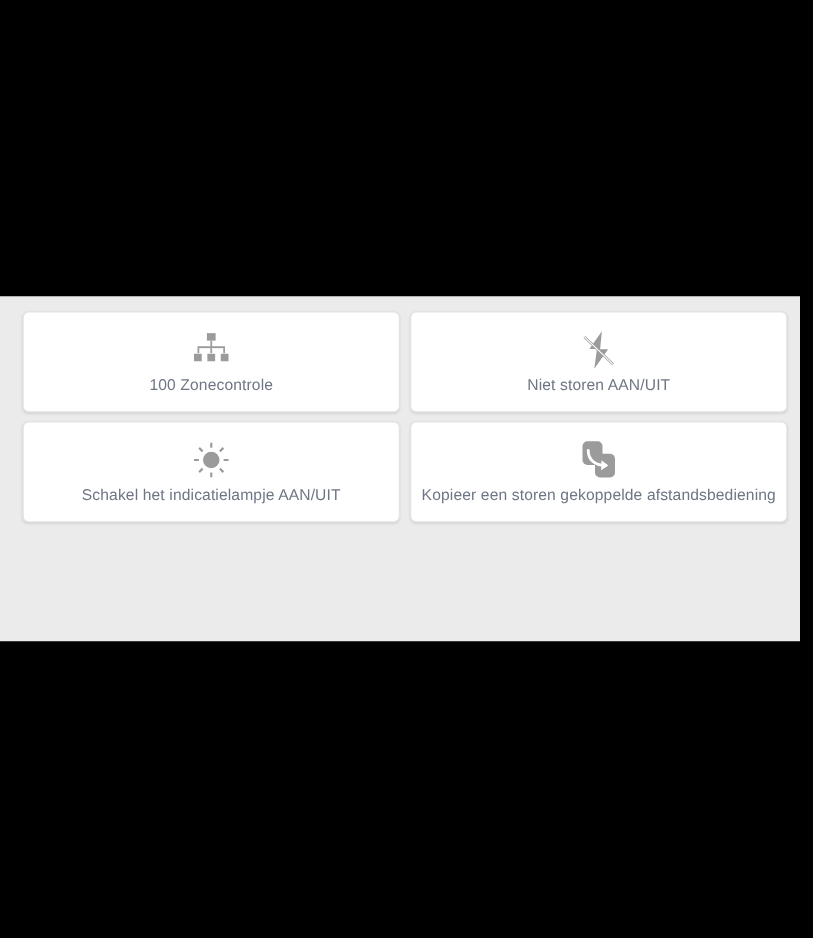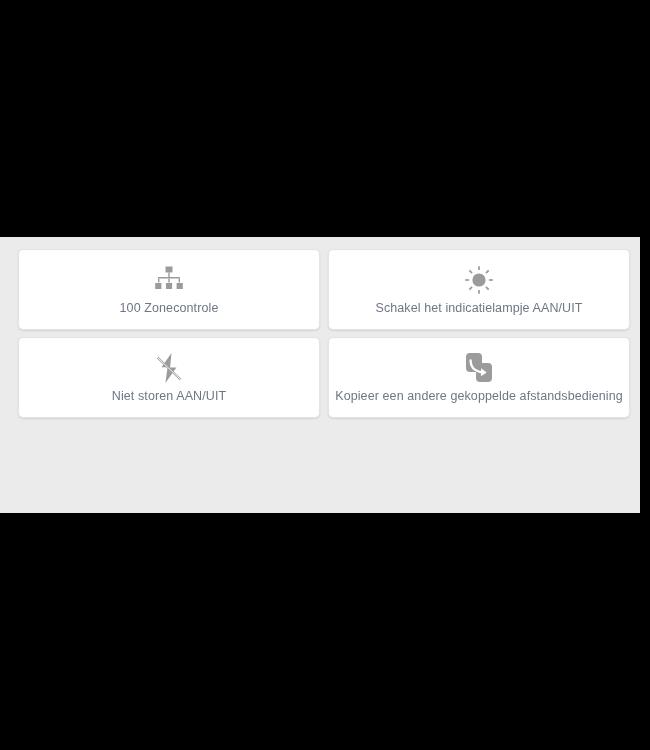--- a/index.html
+++ b/index.html
@@ -95,56 +95,56 @@
             <rect x="11.9" y="17" width="6.2" height="6" fill="#9b9b9b"></rect>
             <rect x="22.6" y="17" width="6.2" height="6" fill="#9b9b9b"></rect>
           </svg>
         </span>
         <span class="tile-label">100 Zonecontrole</span>
       </div>
 
 
       <div class="tile">
         <span class="tile-icon">
+          <svg class="ic" width="30" height="32" viewBox="0 0 30 32" aria-hidden="true">
+            <path d="M17.5 1 L7.5 15.2 L13.6 15.2 L11.4 31 L22.5 15.4 L16.1 15.4 L17.5 1 Z" fill="#9b9b9b"></path>
+            <line x1="3.5" y1="5.5" x2="26.5" y2="27.5" stroke="#9b9b9b" stroke-width="2.1"></line>
+            <line x1="3.5" y1="5.5" x2="26.5" y2="27.5" stroke="#ffffff" stroke-width="0.9"></line>
+          </svg>
+        </span>
+        <span class="tile-label">Niet storen AAN/UIT</span>
+      </div>
+
+      <div class="tile">
+        <span class="tile-icon">
           <svg class="ic" width="30" height="30" viewBox="0 0 30 30" aria-hidden="true">
             <circle cx="15" cy="15" r="6.6" fill="#9b9b9b"></circle>
             <g stroke="#9b9b9b" stroke-width="1.7" stroke-linecap="butt">
               <line x1="15" y1="1.2" x2="15" y2="5.1"></line>
               <line x1="15" y1="24.9" x2="15" y2="28.8"></line>
               <line x1="1.2" y1="15" x2="5.1" y2="15"></line>
               <line x1="24.9" y1="15" x2="28.8" y2="15"></line>
               <line x1="5.3" y1="5.3" x2="8.1" y2="8.1"></line>
               <line x1="21.9" y1="21.9" x2="24.7" y2="24.7"></line>
               <line x1="24.7" y1="5.3" x2="21.9" y2="8.1"></line>
               <line x1="8.1" y1="21.9" x2="5.3" y2="24.7"></line>
             </g>
           </svg>
         </span>
         <span class="tile-label">Schakel het indicatielampje AAN/UIT</span>
       </div>
 
       <div class="tile">
         <span class="tile-icon">
-          <svg class="ic" width="30" height="32" viewBox="0 0 30 32" aria-hidden="true">
-            <path d="M17.5 1 L7.5 15.2 L13.6 15.2 L11.4 31 L22.5 15.4 L16.1 15.4 L17.5 1 Z" fill="#9b9b9b"></path>
-            <line x1="3.5" y1="5.5" x2="26.5" y2="27.5" stroke="#9b9b9b" stroke-width="2.1"></line>
-            <line x1="3.5" y1="5.5" x2="26.5" y2="27.5" stroke="#ffffff" stroke-width="0.9"></line>
-          </svg>
-        </span>
-        <span class="tile-label">Niet storen AAN/UIT</span>
-      </div>
-
-      <div class="tile">
-        <span class="tile-icon">
           <svg class="ic" width="29" height="32" viewBox="0 0 29 32" aria-hidden="true">
             <rect x="1" y="1" width="16" height="19" rx="4" fill="#9b9b9b"></rect>
             <rect x="11" y="11" width="16" height="19" rx="4" fill="#9b9b9b"></rect>
             <path d="M5.6 8.4 C5.6 16.8 12.2 20.4 19.6 20.4" fill="none" stroke="#ffffff" stroke-width="2.3" stroke-linecap="round"></path>
             <path d="M16.2 16.2 L21.6 20.4 L15.9 24.2 Z" fill="#ffffff"></path>
           </svg>
         </span>
-        <span class="tile-label">Kopieer een andere gekoppelde afstandsbediening</span>
+        <span class="tile-label">Kopieer een storen gekoppelde afstandsbediening</span>
       </div>
 
     </div>
   </div>
 
 </div>
 
 </body></html>

